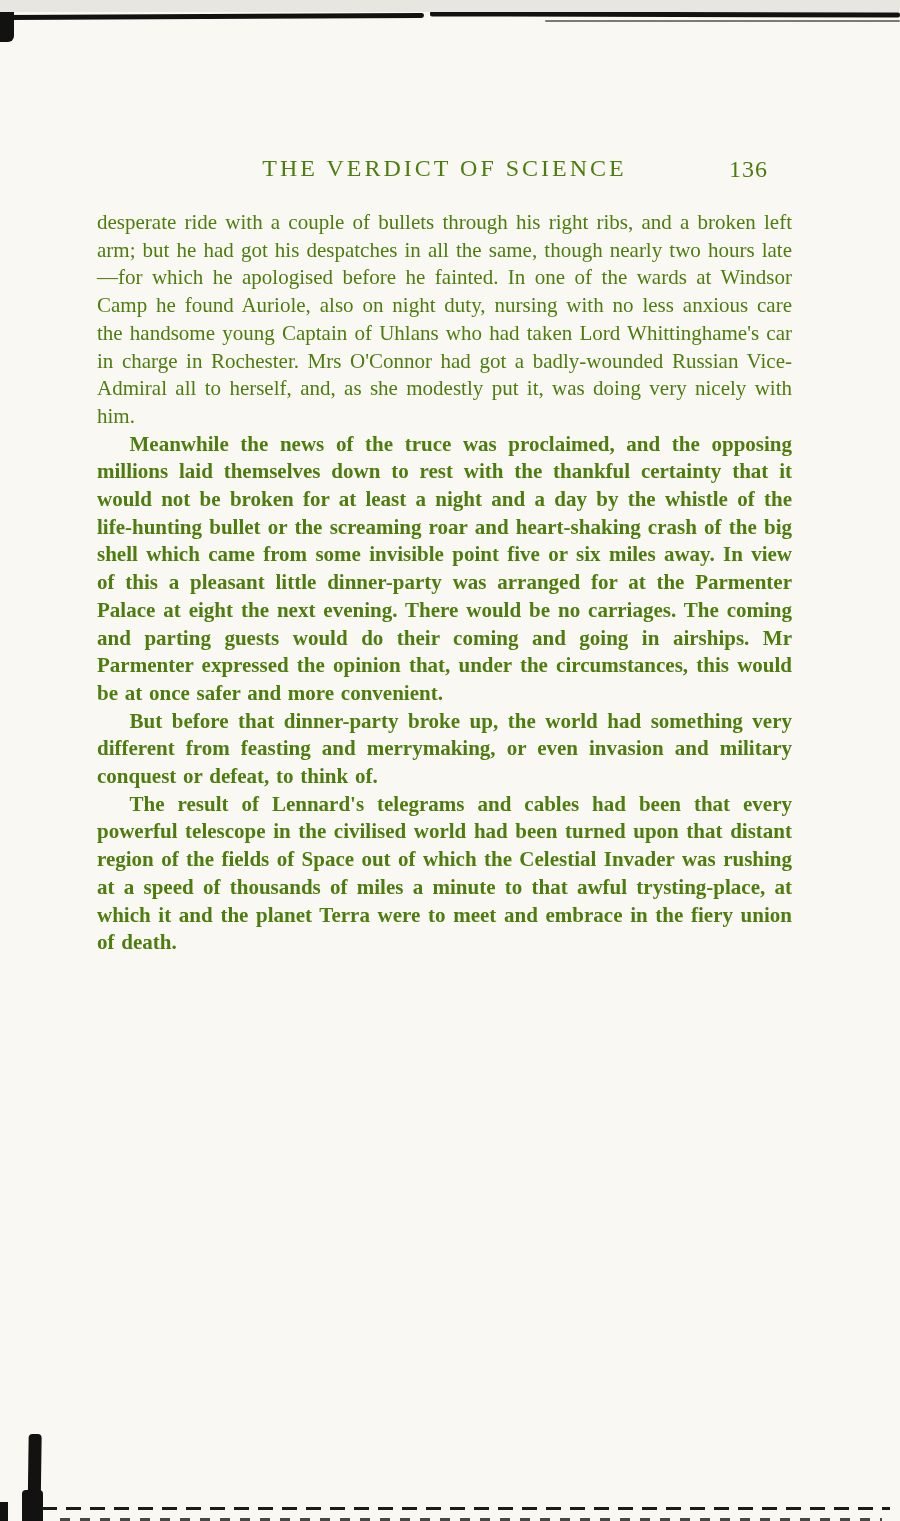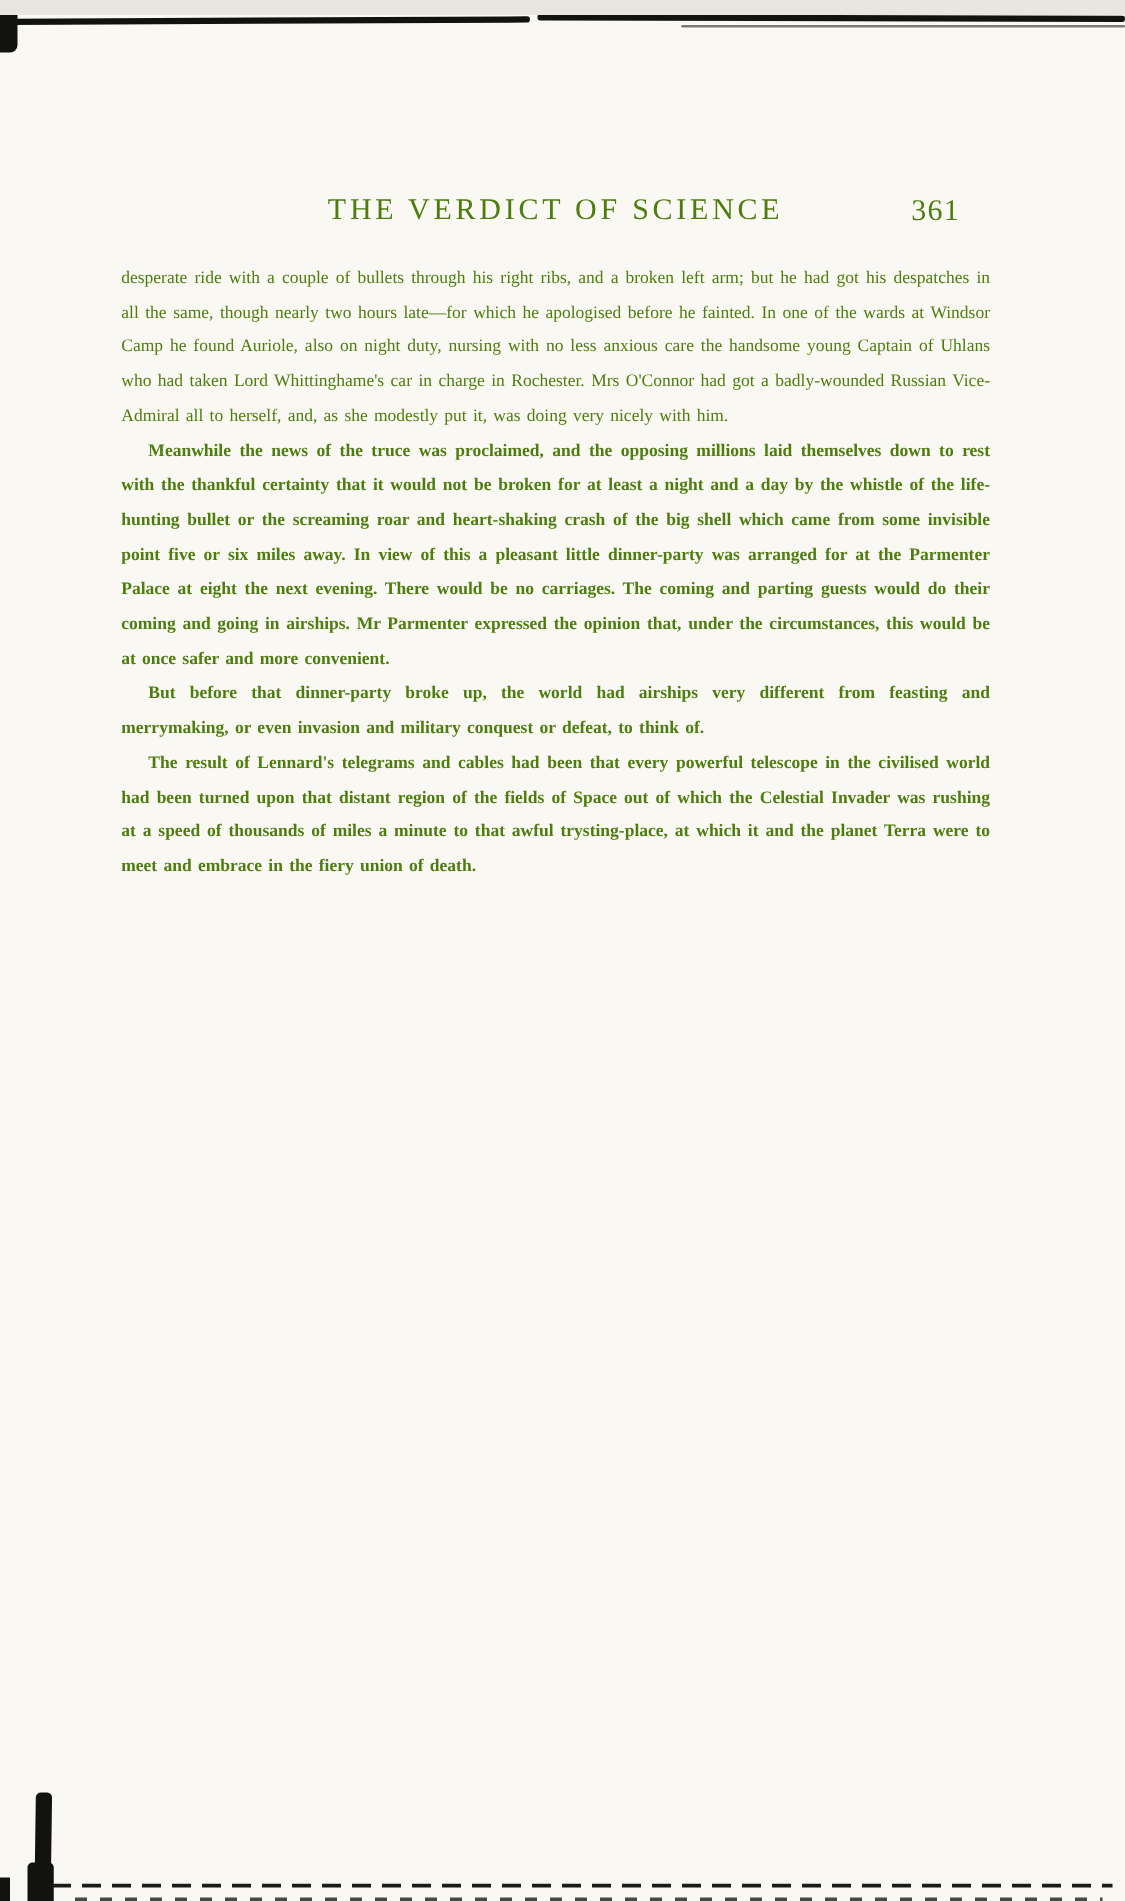--- a/index.html
+++ b/index.html
@@ -60,21 +60,21 @@
     text-align: center;
   }
   .running-pageno {
     position: absolute;
     right: 24px;
     top: 1px;
     letter-spacing: 1px;
   }
   .body-text {
     margin-top: 24px;
-    font-size: 14px;
+    font-size: 21px;
     line-height: 27.7px;
     text-align: justify;
     word-spacing: 1.5px;
   }
   .body-text p {
     margin: 0;
   }
   .body-text p.indent {
     text-indent: 1.55em;
     font-weight: bold;
@@ -95,25 +95,25 @@
   <div class="artifact left-bar"></div>
   <div class="artifact left-bar-2"></div>
   <div class="artifact left-corner"></div>
   <div class="dash-line dash-1"></div>
   <div class="dash-line dash-2"></div>
 
   <div class="content">
 
     <div class="running-header">
       <span class="running-title">THE VERDICT OF SCIENCE</span>
-      <span class="running-pageno">361</span>
+      <span class="running-pageno">136</span>
     </div>
 
     <div class="body-text">
       <p>desperate ride with a couple of bullets through his right ribs, and a broken left arm; but he had got his despatches in all the same, though nearly two hours late—for which he apologised before he fainted. In one of the wards at Windsor Camp he found Auriole, also on night duty, nursing with no less anxious care the handsome young Captain of Uhlans who had taken Lord Whittinghame's car in charge in Rochester. Mrs O'Connor had got a badly-wounded Russian Vice-Admiral all to herself, and, as she modestly put it, was doing very nicely with him.</p>
       <p class="indent">Meanwhile the news of the truce was proclaimed, and the opposing millions laid themselves down to rest with the thankful certainty that it would not be broken for at least a night and a day by the whistle of the life-hunting bullet or the screaming roar and heart-shaking crash of the big shell which came from some invisible point five or six miles away. In view of this a pleasant little dinner-party was arranged for at the Parmenter Palace at eight the next evening. There would be no carriages. The coming and parting guests would do their coming and going in airships. Mr Parmenter expressed the opinion that, under the circumstances, this would be at once safer and more convenient.</p>
-      <p class="indent">But before that dinner-party broke up, the world had airships very different from feasting and merrymaking, or even invasion and military conquest or defeat, to think of.</p>
+      <p class="indent">But before that dinner-party broke up, the world had something very different from feasting and merrymaking, or even invasion and military conquest or defeat, to think of.</p>
       <p class="indent">The result of Lennard's telegrams and cables had been that every powerful telescope in the civilised world had been turned upon that distant region of the fields of Space out of which the Celestial Invader was rushing at a speed of thousands of miles a minute to that awful trysting-place, at which it and the planet Terra were to meet and embrace in the fiery union of death.</p>
     </div>
 
   </div>
 
 </div>
 
 </body></html>

